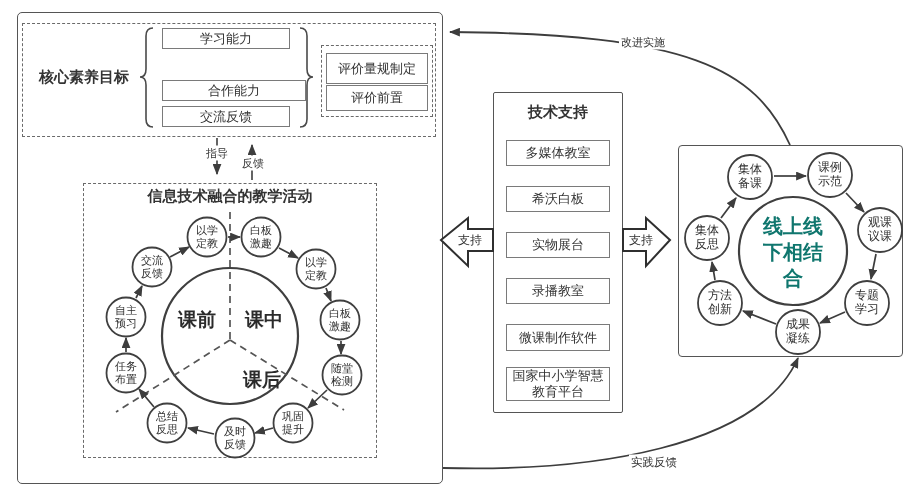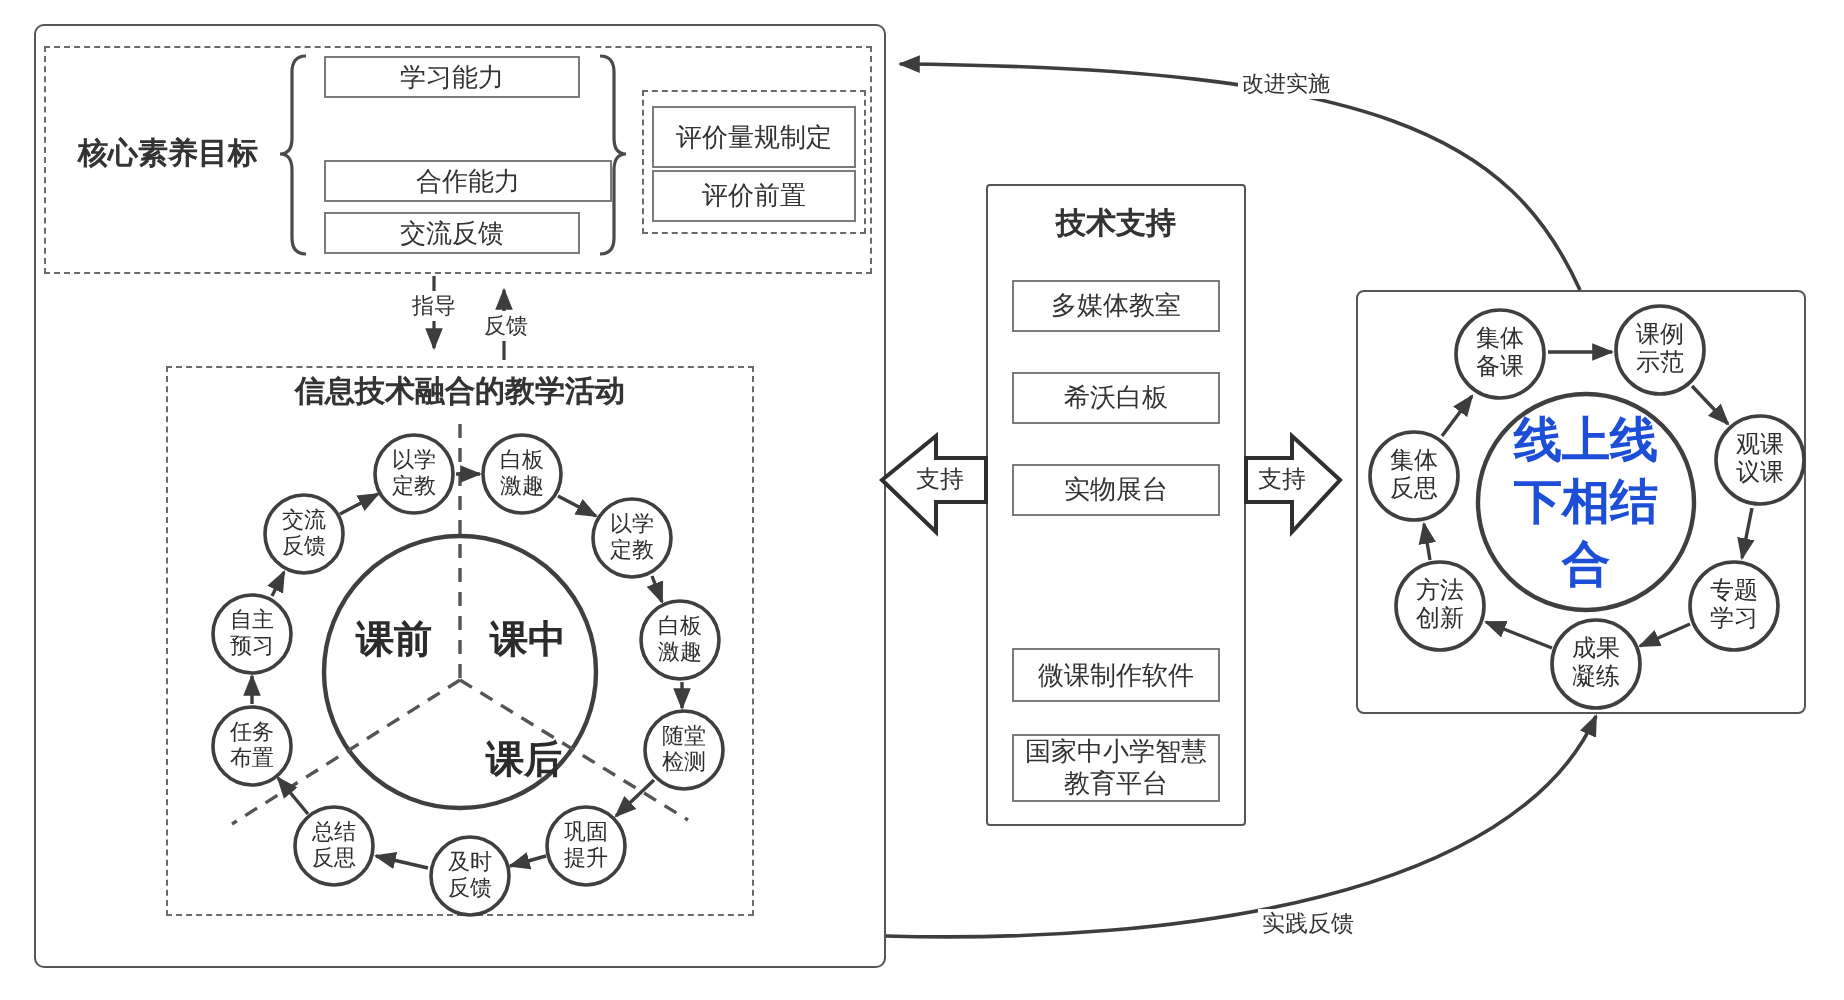--- a/index.html
+++ b/index.html
@@ -54,20 +54,23 @@
 
   <div class="itm" style="left:506px;top:140px;width:104px;height:26px;">
     <span>多媒体教室</span>
     </div>
   <div class="itm" style="left:506px;top:186px;width:104px;height:26px;">
     <span>希沃白板</span>
     </div>
   <div class="itm" style="left:506px;top:232px;width:104px;height:26px;">
     <span>实物展台</span>
     </div>
+  <div class="itm" style="left:506px;top:278px;width:104px;height:26px;">
+    <span>录播教室</span>
+    </div>
   <div class="itm" style="left:506px;top:324px;width:104px;height:27px;">
     <span>微课制作软件</span>
     </div>
   <div class="itm" style="left:506px;top:367px;width:104px;height:34px;line-height:1.2;">
     <span style="white-space:normal;">国家中小学智慧教育平台</span>
     </div>
 
   <svg width="922" height="500" viewBox="0 0 922 500">
     <defs>
       <marker id="ah" viewBox="0 0 10 8" refX="9" refY="4" markerWidth="11" markerHeight="9" orient="auto" markerUnits="userSpaceOnUse">
@@ -176,21 +179,21 @@
   <div class="node" style="left:235px;top:438px;width:24px;">及时反馈</div>
   <div class="node" style="left:167px;top:423px;width:24px;">总结反思</div>
   <div class="node" style="left:126px;top:373px;width:24px;">任务布置</div>
   <div class="node" style="left:126px;top:317px;width:24px;">自主预习</div>
   <div class="node" style="left:152px;top:267px;width:24px;">交流反馈</div>
 
   <div class="lbl b" style="left:558px;top:112px;font-size:15px;transform:translate(-50%,-50%);">技术支持</div>
   <div class="lbl" style="left:470px;top:240px;font-size:12px;transform:translate(-50%,-50%);">支持</div>
   <div class="lbl" style="left:641px;top:240px;font-size:12px;transform:translate(-50%,-50%);">支持</div>
 
-  <div class="node b" style="left:793px;top:252px;width:76px;font-size:24px;line-height:1.3;color:#1d4ed8;">线上线下相结合</div>
+  <div class="node b" style="left:793px;top:252px;width:76px;font-size:20px;line-height:1.3;color:#0f766e;">线上线下相结合</div>
   <div class="node rnode" style="left:750px;top:177px;width:26px;">集体备课</div>
   <div class="node rnode" style="left:830px;top:175px;width:26px;">课例示范</div>
   <div class="node rnode" style="left:880px;top:230px;width:26px;">观课议课</div>
   <div class="node rnode" style="left:867px;top:303px;width:26px;">专题学习</div>
   <div class="node rnode" style="left:798px;top:332px;width:26px;">成果凝练</div>
   <div class="node rnode" style="left:720px;top:303px;width:26px;">方法创新</div>
   <div class="node rnode" style="left:707px;top:238px;width:26px;">集体反思</div>
 
   <div class="lbl wbg" style="left:643px;top:42px;font-size:11px;transform:translate(-50%,-50%);">改进实施</div>
   <div class="lbl wbg" style="left:654px;top:462px;font-size:11.5px;transform:translate(-50%,-50%);">实践反馈</div>

